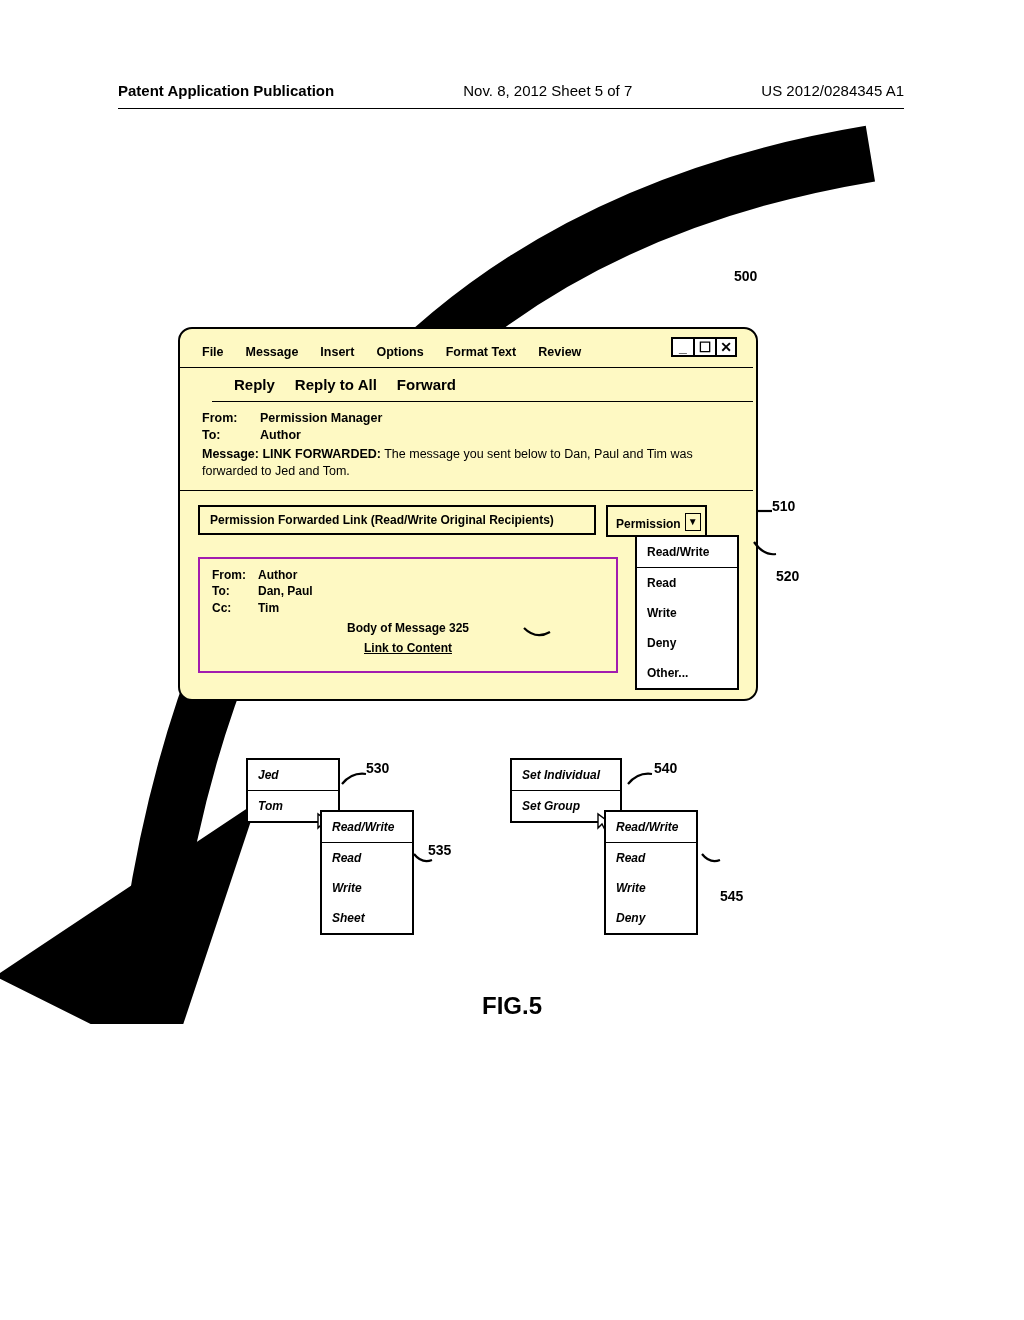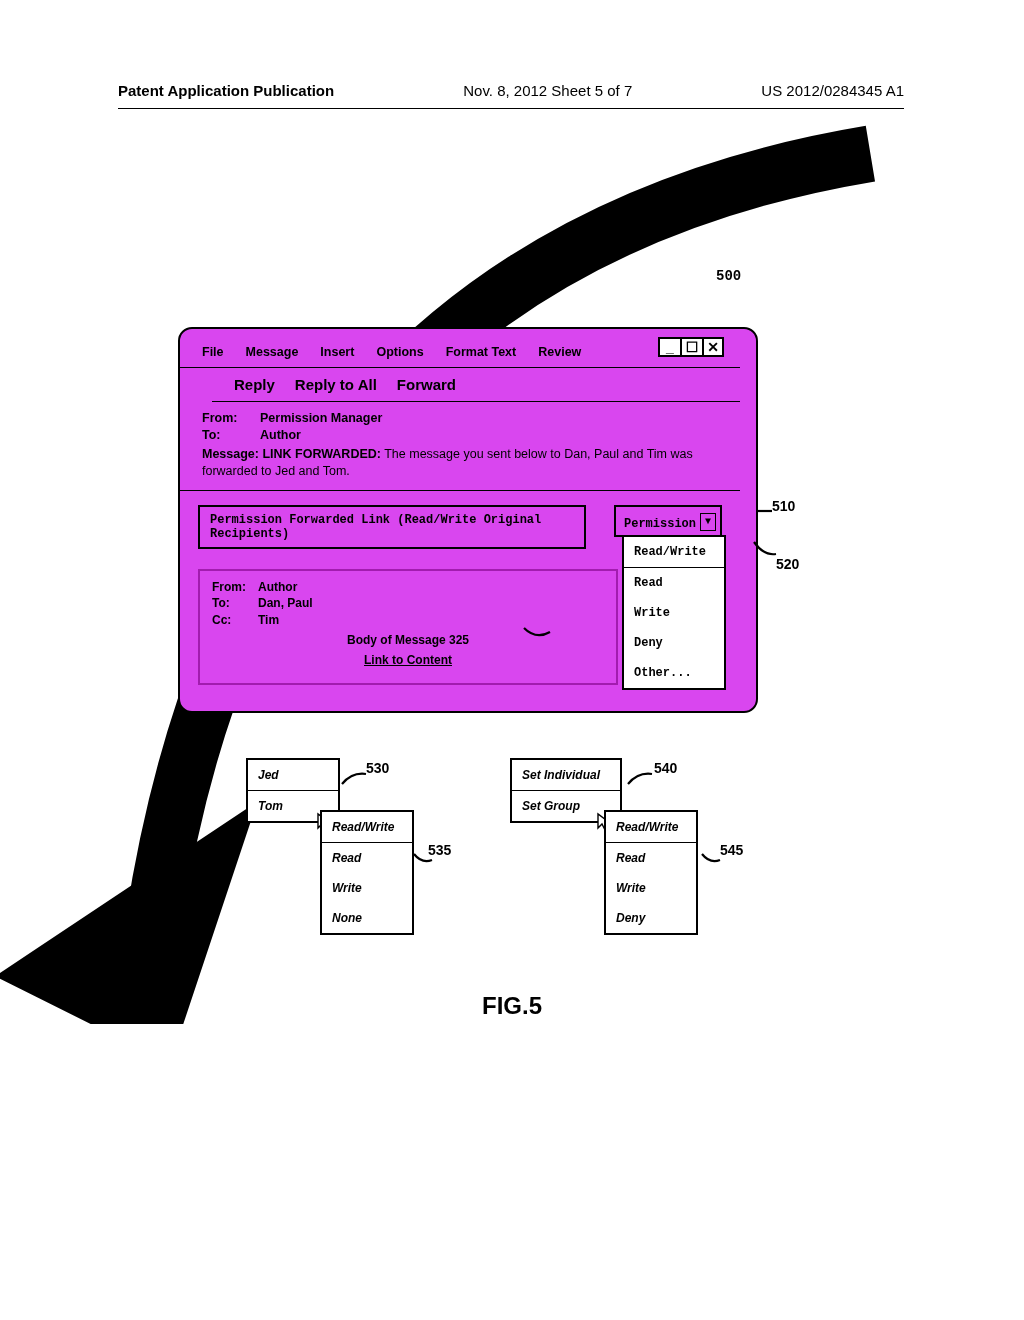--- a/index.html
+++ b/index.html
@@ -34,22 +34,22 @@
   
   .window-wrap {
     position: absolute;
     top: 327px;
     left: 178px;
     width: 580px;
   }
   .win {
     border: 2.5px solid #000;
     border-radius: 14px;
-    padding: 10px 16px 16px 0;
-    background: #d946ef;
+    padding: 10px 3px 16px 0;
+    background: #fef9c3;
   }
   .menubar {
     display: flex;
     gap: 22px;
     font-size: 12.5px;
     font-weight: bold;
     padding: 6px 22px 8px 22px;
     border-bottom: 1.5px solid #000;
     position: relative;
   }
@@ -92,23 +92,22 @@
   .msg-head .subject-line { margin-top: 2px; }
   .msg-head .subj-text { font-weight: normal; }
 
   .body-area {
     padding: 14px 18px 10px 18px;
     position: relative;
   }
   .perm-header {
     display: flex;
     align-items: flex-start;
-    gap: 28px;
-    position: relative;
-    font-family: Liberation Mono, monospace;
+    gap: 10px;
+    position: relative;
   }
   .perm-title-box {
     border: 2px solid #000;
     font-size: 12px;
     font-weight: bold;
     padding: 6px 10px;
     width: 398px;
   }
   .perm-drop-btn {
     border: 2.5px solid #000;
@@ -166,23 +165,23 @@
     margin-top: 6px;
   }
 
   
   .callout {
     position: absolute;
     font-size: 14px;
     font-weight: bold;
   }
   .lead-500 { top: 272px; left: 698px; }
-  .lbl-500 { top: 268px; left: 716px; font-family: Liberation Mono, monospace; }
+  .lbl-500 { top: 268px; left: 734px; }
   .lbl-510 { top: 498px; left: 772px; }
-  .lbl-520 { top: 556px; left: 776px; }
+  .lbl-520 { top: 568px; left: 776px; }
   .curve-310 { position: absolute; left: 522px; top: 624px; width: 30px; height: 16px; }
 
   
   .cursor-arrow {
     position: absolute;
     width: 18px; height: 20px;
   }
 
   
   .ctx-group {
@@ -199,21 +198,21 @@
   .ctx-menu div { padding: 8px 10px; }
   .ctx-menu .divline { border-bottom: 1.5px solid #000; }
   .ctx-menu.wide { width: 112px; }
   .grp-530 { top: 758px; left: 246px; }
   .grp-535 { top: 810px; left: 320px; }
   .grp-540 { top: 758px; left: 510px; }
   .grp-545 { top: 810px; left: 604px; }
   .lbl-530 { top: 760px; left: 366px; }
   .lbl-535 { top: 842px; left: 428px; }
   .lbl-540 { top: 760px; left: 654px; }
-  .lbl-545 { top: 842px; left: 720px; }
+  .lbl-545 { top: 888px; left: 720px; }
 
   .fig-label {
     position: absolute;
     top: 992px;
     left: 0; right: 0;
     text-align: center;
     font-size: 24px;
     font-weight: 900;
   }
 
@@ -323,21 +322,21 @@
   </div>
 </div>
 <svg class="cursor-arrow" style="left:316px; top:812px;" viewBox="0 0 18 20">
   <path d="M2 2 L2 16 L6 12 L9 18 L12 17 L9 11 L14 11 Z" fill="#fff" stroke="#000" stroke-width="1.4"></path>
 </svg>
 <div class="ctx-group grp-535">
   <div class="ctx-menu">
     <div class="divline">Read/Write</div>
     <div>Read</div>
     <div>Write</div>
-    <div>None</div>
+    <div>Sheet</div>
   </div>
 </div>
 
 <div class="ctx-group grp-540">
   <div class="ctx-menu wide">
     <div class="divline">Set Individual</div>
     <div>Set Group</div>
   </div>
 </div>
 <svg class="cursor-arrow" style="left:596px; top:812px;" viewBox="0 0 18 20">

